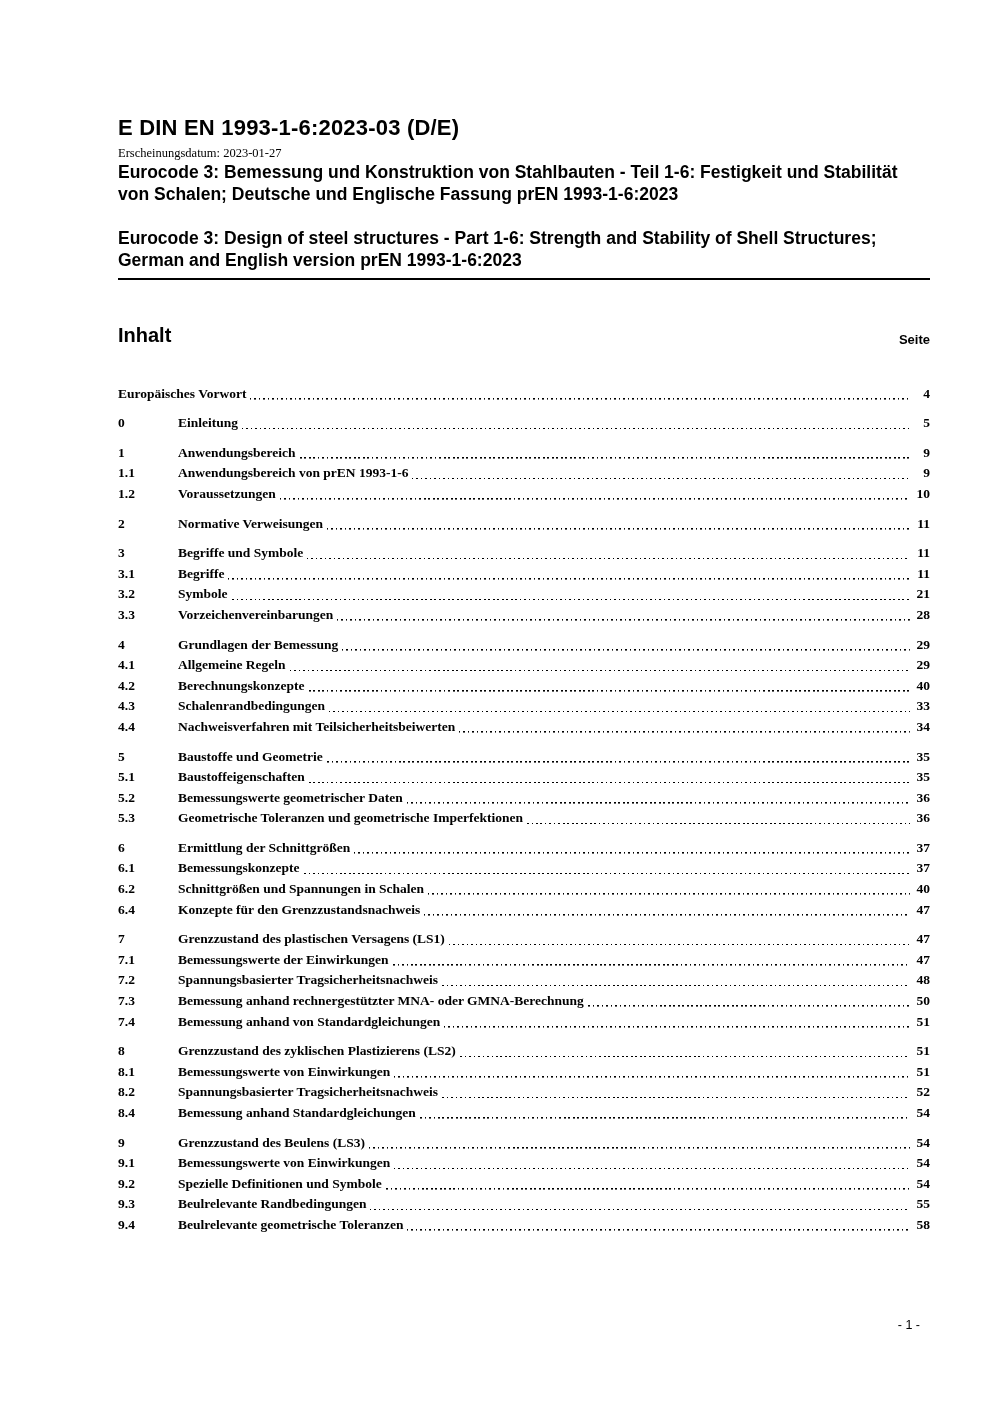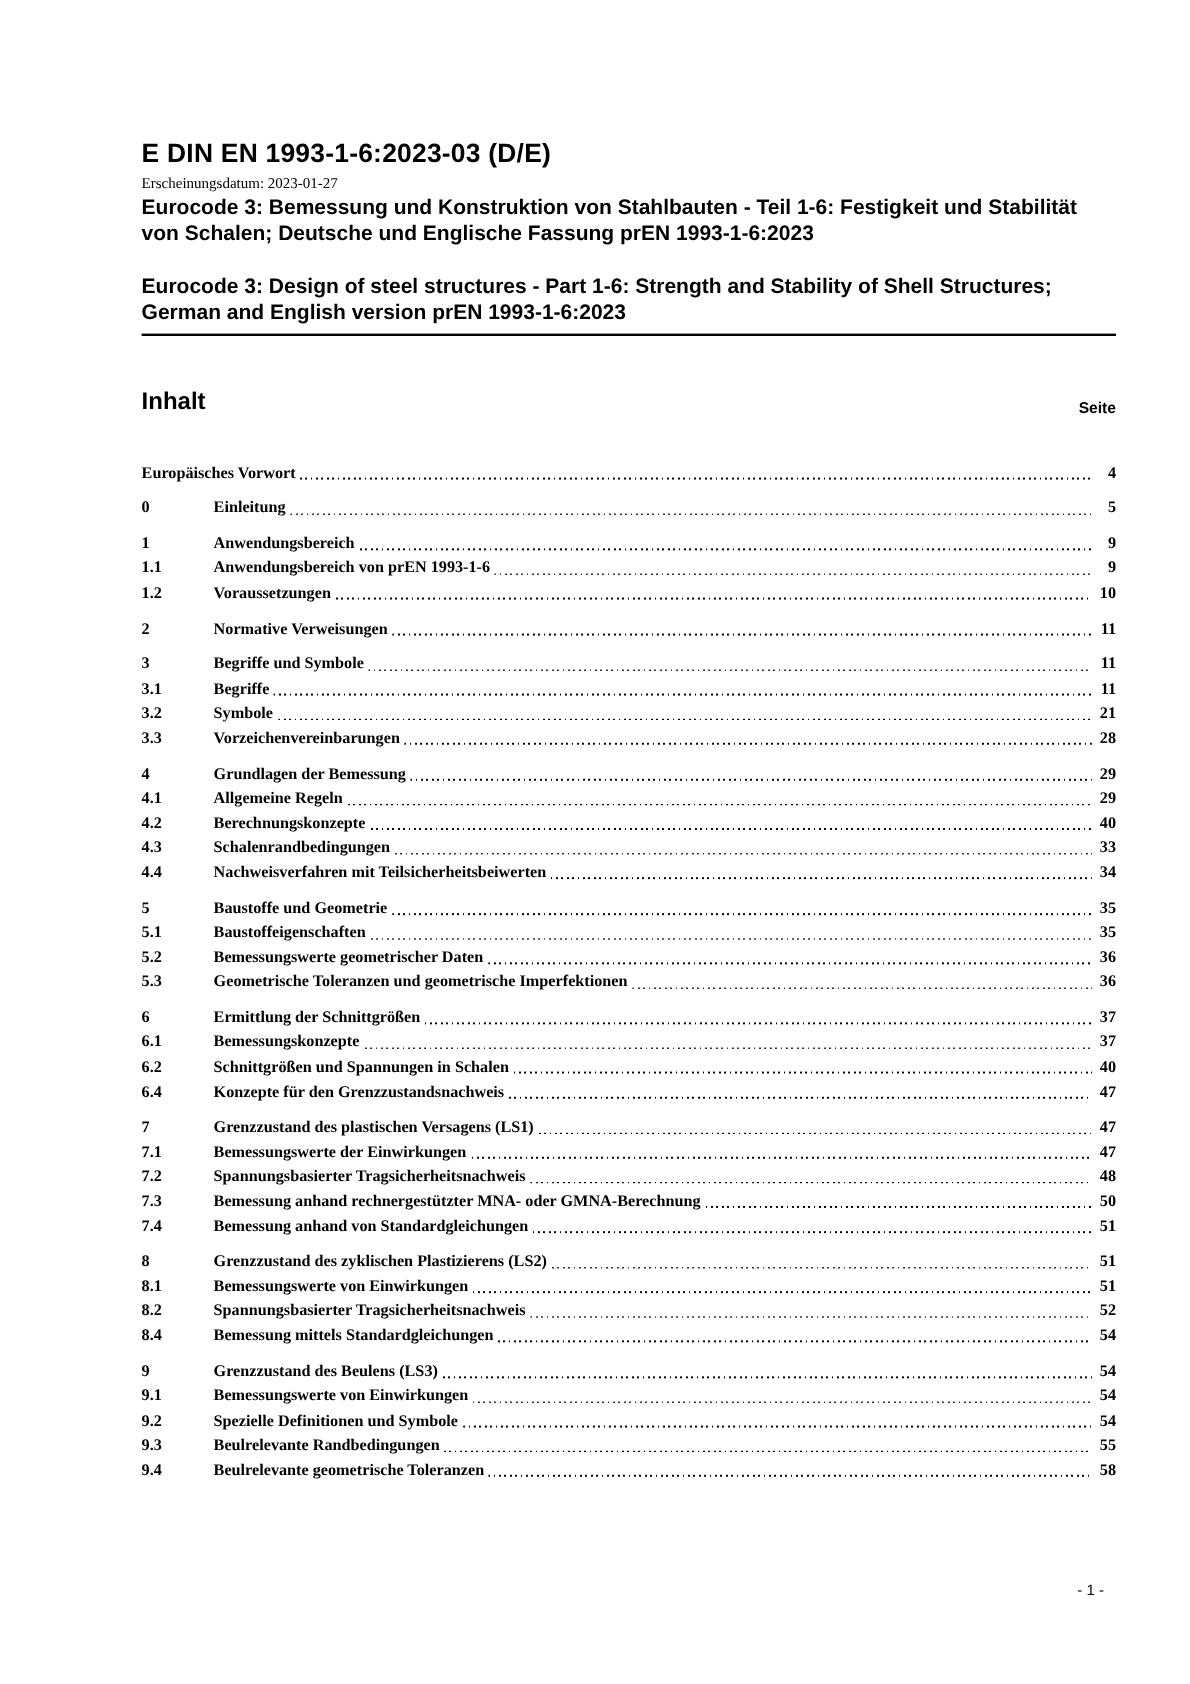--- a/index.html
+++ b/index.html
@@ -308,21 +308,21 @@
     <span class="toc-page">51</span>
   </div>
         <div class="toc-row">
     <span class="toc-num">8.2</span>
     <span class="toc-title">Spannungsbasierter Tragsicherheitsnachweis</span>
     <span class="leader"></span>
     <span class="toc-page">52</span>
   </div>
         <div class="toc-row">
     <span class="toc-num">8.4</span>
-    <span class="toc-title">Bemessung mittels Standardgleichungen</span>
+    <span class="toc-title">Bemessung anhand Standardgleichungen</span>
     <span class="leader"></span>
     <span class="toc-page">54</span>
   </div>
       </div>
       <div class="toc-group">
         <div class="toc-row">
     <span class="toc-num">9</span>
     <span class="toc-title">Grenzzustand des Beulens (LS3)</span>
     <span class="leader"></span>
     <span class="toc-page">54</span>

